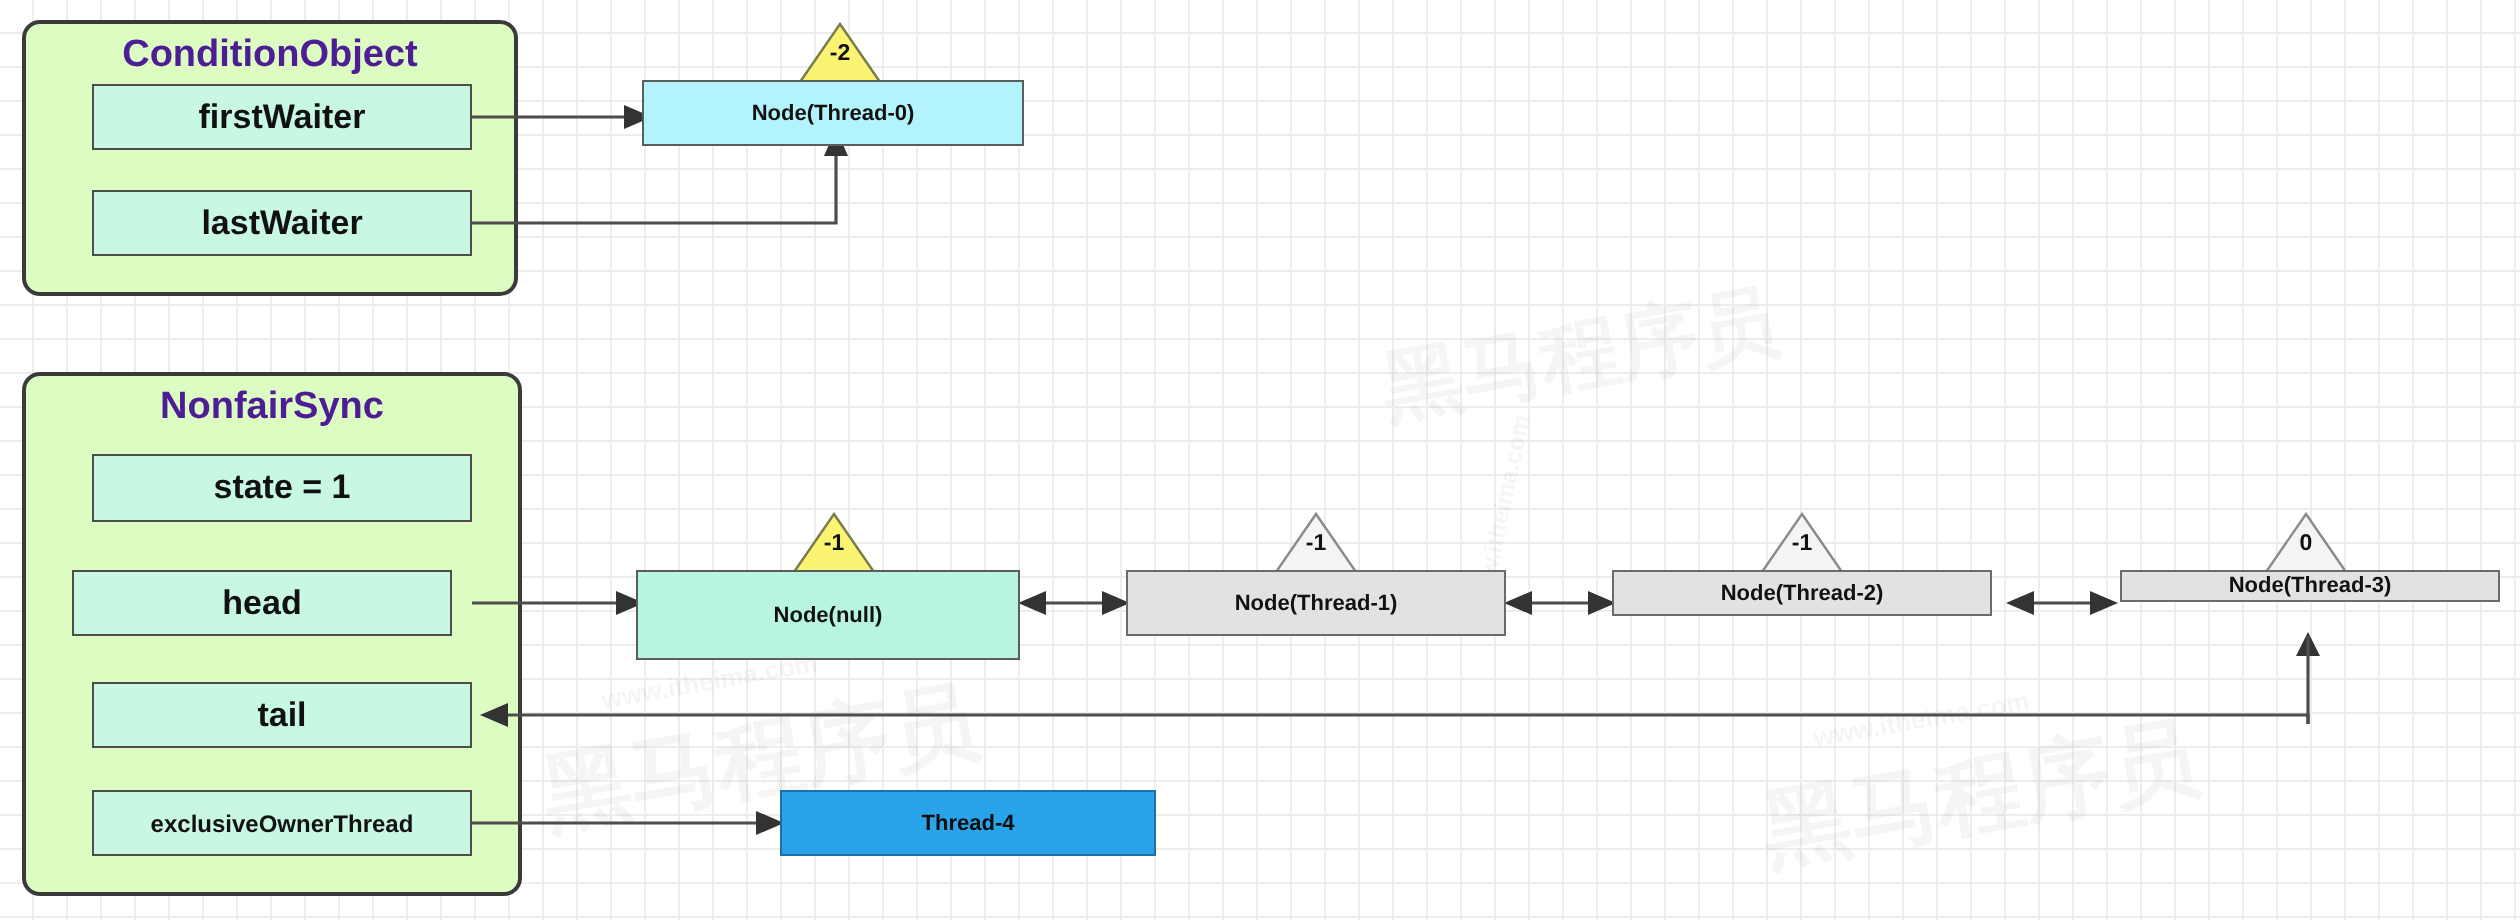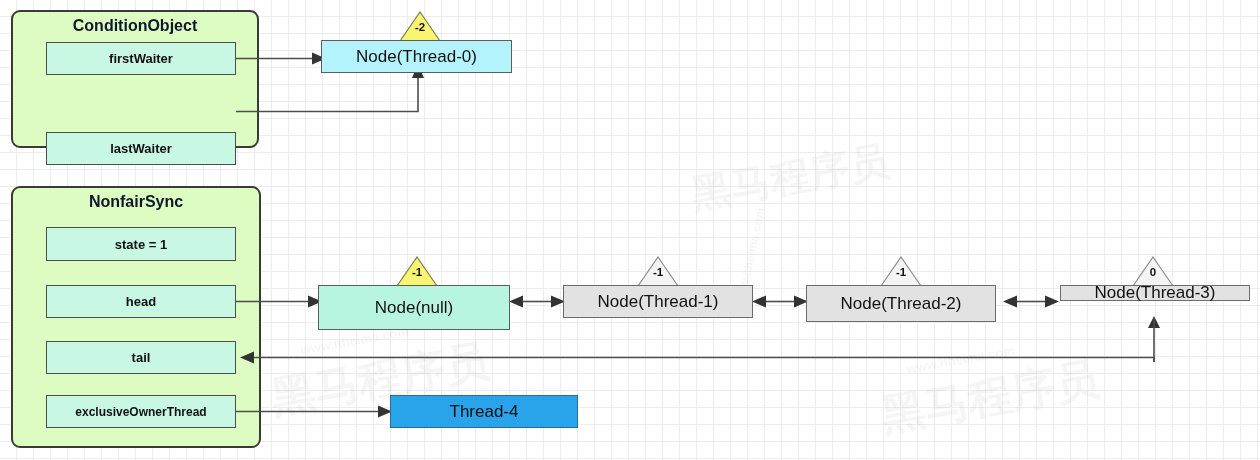--- a/index.html
+++ b/index.html
@@ -44,49 +44,49 @@
     background-color: #ddfcc2;
     border: 2px solid #3a3a3a;
     border-radius: 9px;
   }
   .group-title {
     position: absolute;
     top: 5px;
     left: 0;
     width: 100%;
     text-align: center;
-    font-size: 16px;
-    font-weight: bold;
-    color: #0f172a;
+    font-size: 19px;
+    font-weight: bold;
+    color: #4c1d95;
   }
 
   
   .field {
     position: absolute;
     box-sizing: border-box;
     background-color: #c8f7e4;
     border: 1px solid #4d4d4d;
     display: flex;
     align-items: center;
     justify-content: center;
-    font-size: 13px;
+    font-size: 17px;
     font-weight: bold;
     color: #111111;
   }
 
   
   .node {
     position: absolute;
     box-sizing: border-box;
     border: 1px solid #6b6b6b;
     display: flex;
     align-items: center;
     justify-content: center;
-    font-size: 17px;
-    font-weight: normal;
+    font-size: 11px;
+    font-weight: bold;
     color: #111111;
     z-index: 3;
   }
   .node.cyan   { background-color: #b3f3fb; border-color: #5c5c5c; }
   .node.mint   { background-color: #b8f5e0; border-color: #5c5c5c; }
   .node.gray   { background-color: #e2e2e2; border-color: #6b6b6b; text-align: center; }
   .node.blue   { background-color: #29a3ea; border-color: #1d6fa5; color:#0d0d0d; }
 
   
   .tri {
@@ -123,27 +123,27 @@
   <div class="wm" style="left:300px; top:333px; font-size:13px; transform:rotate(-10deg);">www.itheima.com</div>
   <div class="wm" style="left:880px; top:368px; font-size:44px; transform:rotate(-10deg);">黑马程序员</div>
   <div class="wm" style="left:906px; top:352px; font-size:13px; transform:rotate(-10deg);">www.itheima.com</div>
   <div class="wm" style="left:690px; top:150px; font-size:40px; transform:rotate(-10deg);">黑马程序员</div>
   <div class="wm" style="left:700px; top:250px; font-size:12px; transform:rotate(-78deg);">www.itheima.com</div>
 
   <div class="group" style="left:11px; top:10px; width:248px; height:138px;">
     <div class="group-title">ConditionObject</div>
   </div>
   <div class="field" style="left:46px; top:42px; width:190px; height:33px;">firstWaiter</div>
-  <div class="field" style="left:46px; top:95px; width:190px; height:33px;margin-top:37px;">lastWaiter</div>
+  <div class="field" style="left:46px; top:95px; width:190px; height:33px;">lastWaiter</div>
 
   <div class="group" style="left:11px; top:186px; width:250px; height:262px;">
     <div class="group-title">NonfairSync</div>
   </div>
   <div class="field" style="left:46px; top:227px; width:190px; height:34px;">state = 1</div>
-  <div class="field" style="left:46px; top:285px; width:190px; height:33px;">head</div>
+  <div class="field" style="left:36px; top:285px; width:190px; height:33px;">head</div>
   <div class="field" style="left:46px; top:395px; width:190px; height:33px; font-size:12px;">exclusiveOwnerThread</div>
   <div class="field" style="left:46px; top:341px; width:190px; height:33px;">tail</div>
 
   <svg class="conn" style="left:236px; top:44px; width:90px; height:30px;">
     <line x1="0" y1="14.5" x2="76" y2="14.5"></line>
     <polygon points="76,8.5 90,14.5 76,20.5" fill="#333333" stroke="none"></polygon>
   </svg>
 
   <svg class="conn" style="left:236px; top:62px; width:190px; height:60px;">
     <polyline points="0,49.5 182,49.5 182,16"></polyline>
@@ -219,19 +219,19 @@
       </svg>
     <div class="lbl">0</div>
   </div>
 
   <div class="node cyan" style="left:321px; top:40px; width:191px; height:33px;">Node(Thread-0)</div>
 
   <div class="node mint" style="left:318px; top:285px; width:192px; height:45px;">Node(null)</div>
 
   <div class="node gray" style="left:563px; top:285px; width:190px; height:33px;">Node(Thread-1)</div>
 
-  <div class="node gray" style="left:806px; top:285px; width:190px; height:37px;">Node(Thread-2)</div>
+  <div class="node gray" style="left:806px; top:285px; width:190px; height:23px;">Node(Thread-2)</div>
 
   <div class="node gray" style="left:1060px; top:285px; width:190px; height:16px;">Node(Thread-3)</div>
 
   <div class="node blue" style="left:390px; top:395px; width:188px; height:33px;">Thread-4</div>
 
 </div>
 
 </body></html>

